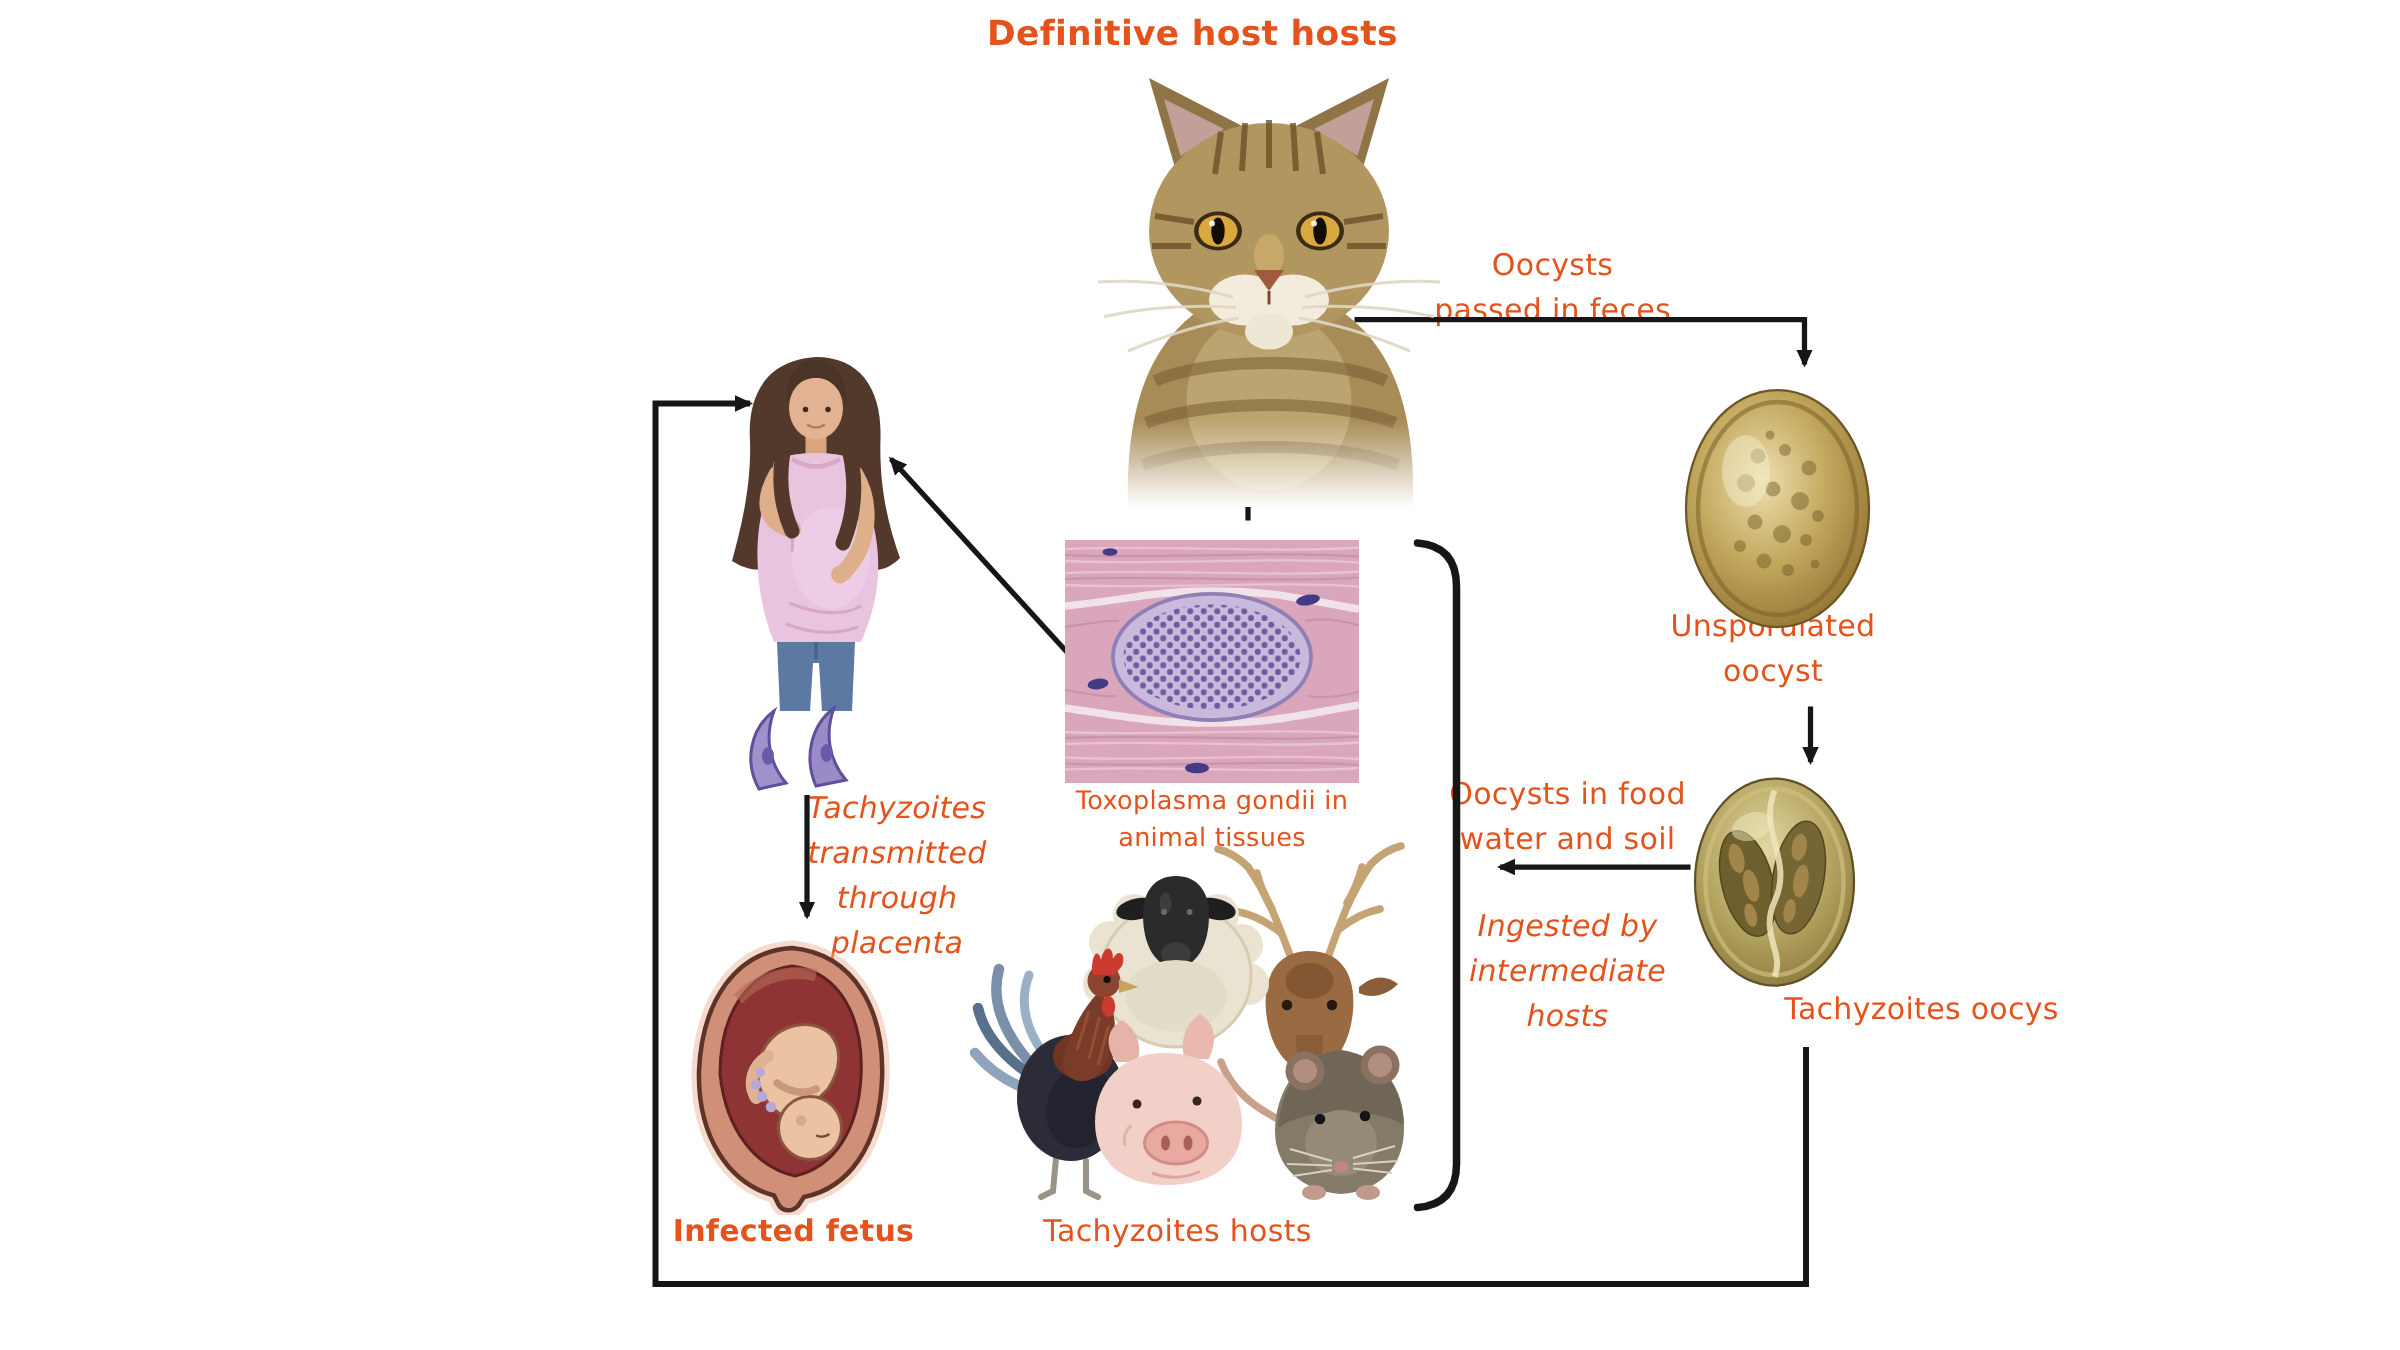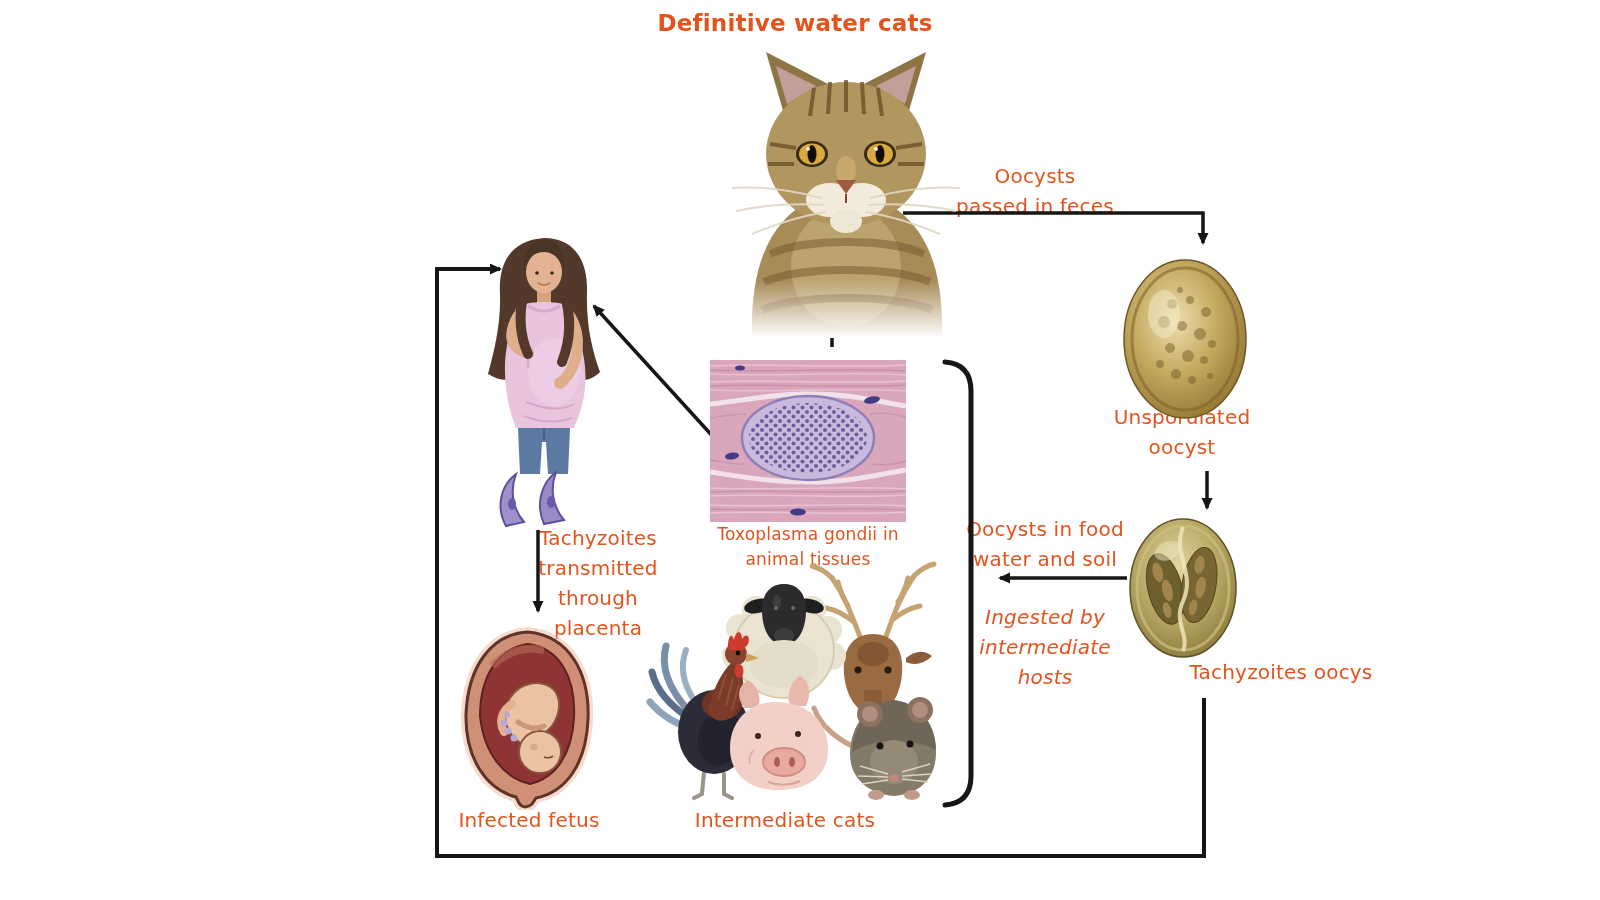--- a/index.html
+++ b/index.html
@@ -24,39 +24,39 @@
   }
   .caption-italic{
     font-size:17px;
     line-height:1.45;
   }
   svg{display:block;}
 </style>
 </head>
 <body>
 
-<div class="lbl title" style="left:618px;top:6px;width:354px;">Definitive water cats</div>
+<div class="lbl title" style="left:618px;top:6px;width:354px;">Definitive host hosts</div>
 <div class="lbl" style="left:920px;top:133px;width:230px;margin-top:28px;">Oocysts
 passed in feces</div>
 <div class="lbl" style="left:1072px;top:402px;width:220px;">Unsporulated
 oocyst</div>
 <div class="lbl" style="left:1176px;top:657px;width:210px;">Tachyzoites oocys</div>
 <div class="lbl" style="left:950px;top:514px;width:190px;">Oocysts in food
 water and soil</div>
 <div class="lbl" style="left:955px;top:602px;width:180px;font-style:italic;">Ingested by
 intermediate
 hosts</div>
 <div class="lbl caption-italic" style="left:696px;top:522px;width:224px;">Toxoplasma gondii in
 animal tissues</div>
-<div class="lbl" style="left:510px;top:523px;width:176px;">Tachyzoites
+<div class="lbl" style="left:510px;top:523px;width:176px;font-style:italic;">Tachyzoites
 transmitted
 through
 placenta</div>
-<div class="lbl" style="left:437px;top:805px;width:184px;">Infected fetus</div>
-<div class="lbl" style="left:663px;top:805px;width:244px;">Intermediate cats</div>
+<div class="lbl" style="left:437px;top:805px;width:184px;font-weight:bold;">Infected fetus</div>
+<div class="lbl" style="left:663px;top:805px;width:244px;">Tachyzoites hosts</div>
 
 <svg class="abs" style="left:0;top:0;" width="1600" height="900" viewBox="0 0 1600 900">
   <defs>
     <marker id="ah" markerWidth="16" markerHeight="14" refX="10" refY="5.5" orient="auto" markerUnits="userSpaceOnUse">
       <path d="M0,0 L12,5.5 L0,11 Z" fill="#161616"></path>
     </marker>
   </defs>
   <g stroke="#161616" stroke-width="3.5" fill="none">
     <path d="M903,213 L1203,213 L1203,243" marker-end="url(#ah)"></path>
     <path d="M1207,471 L1207,508" marker-end="url(#ah)"></path>

